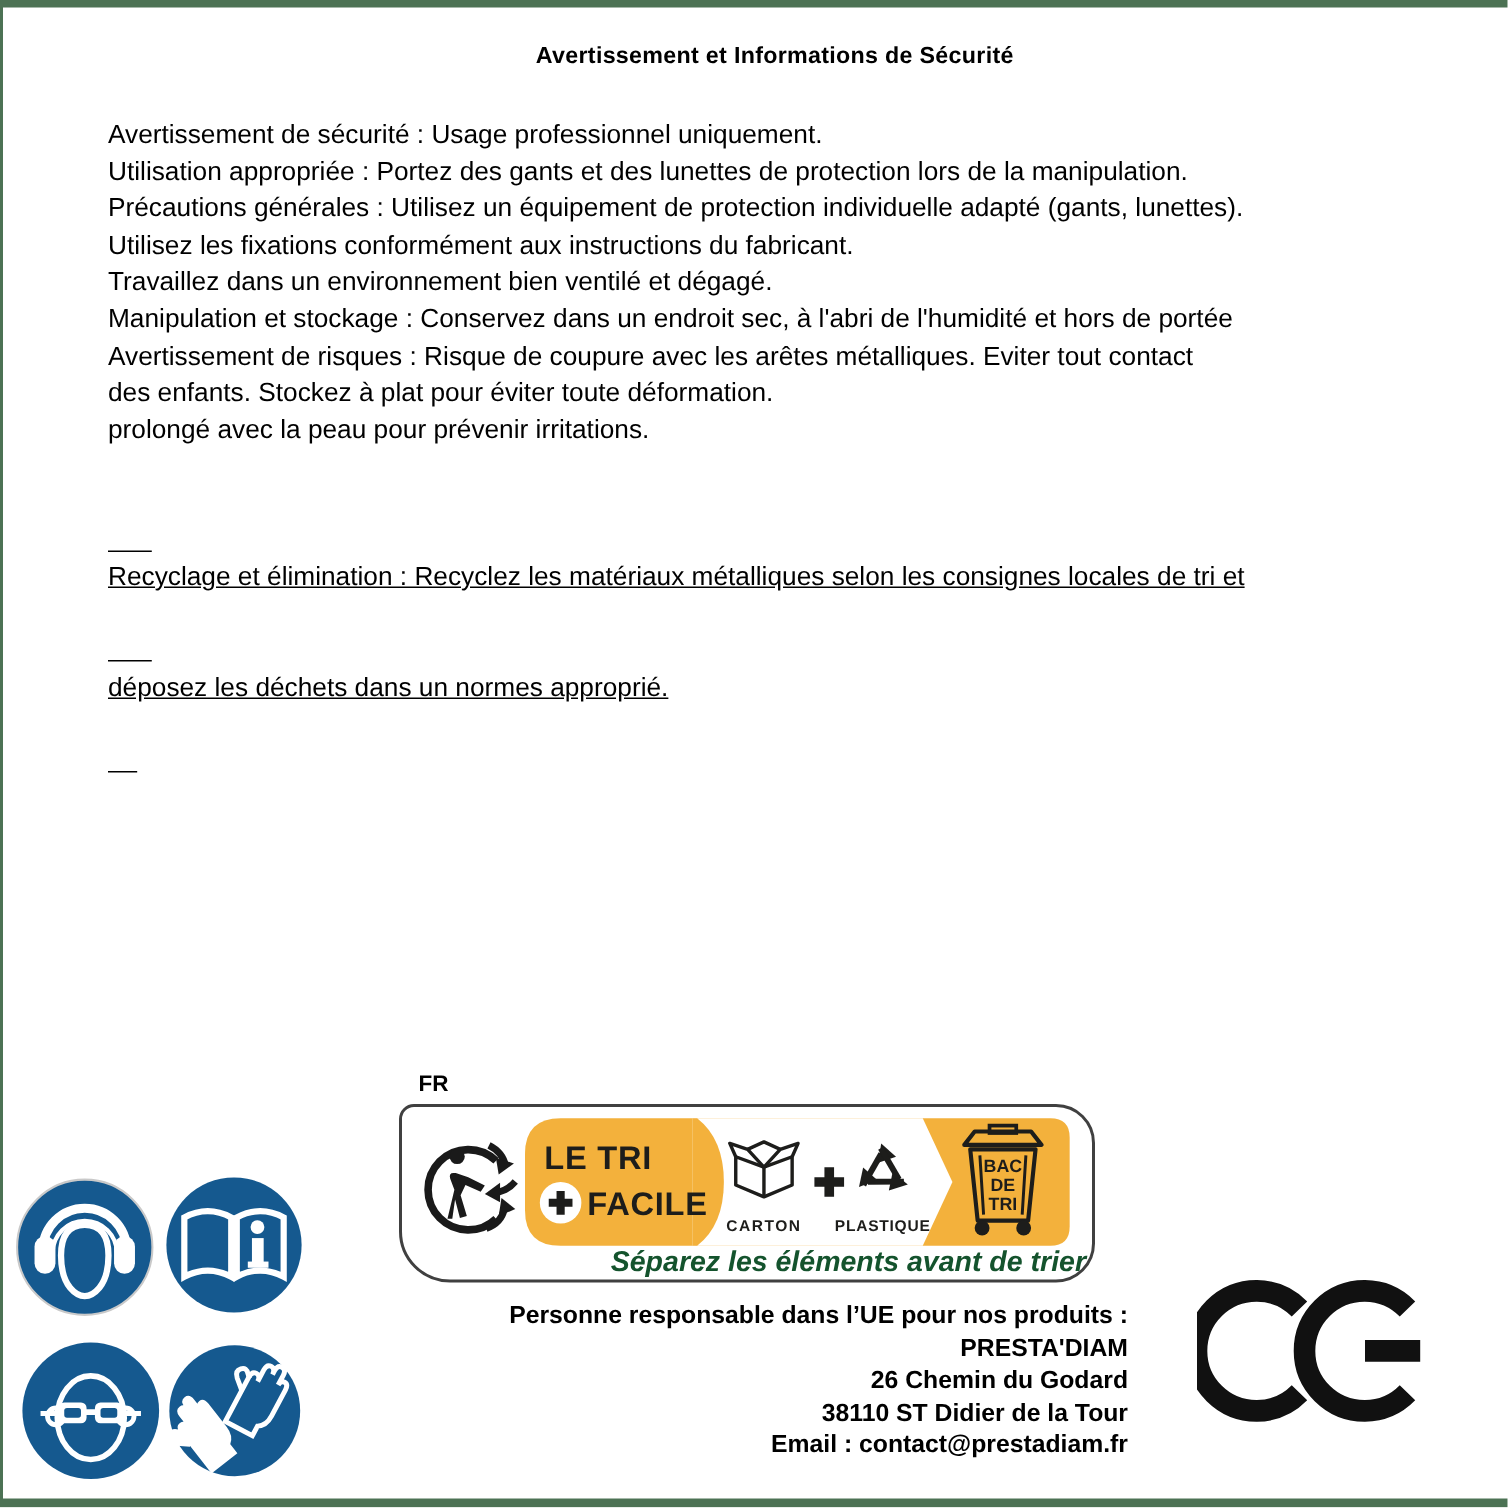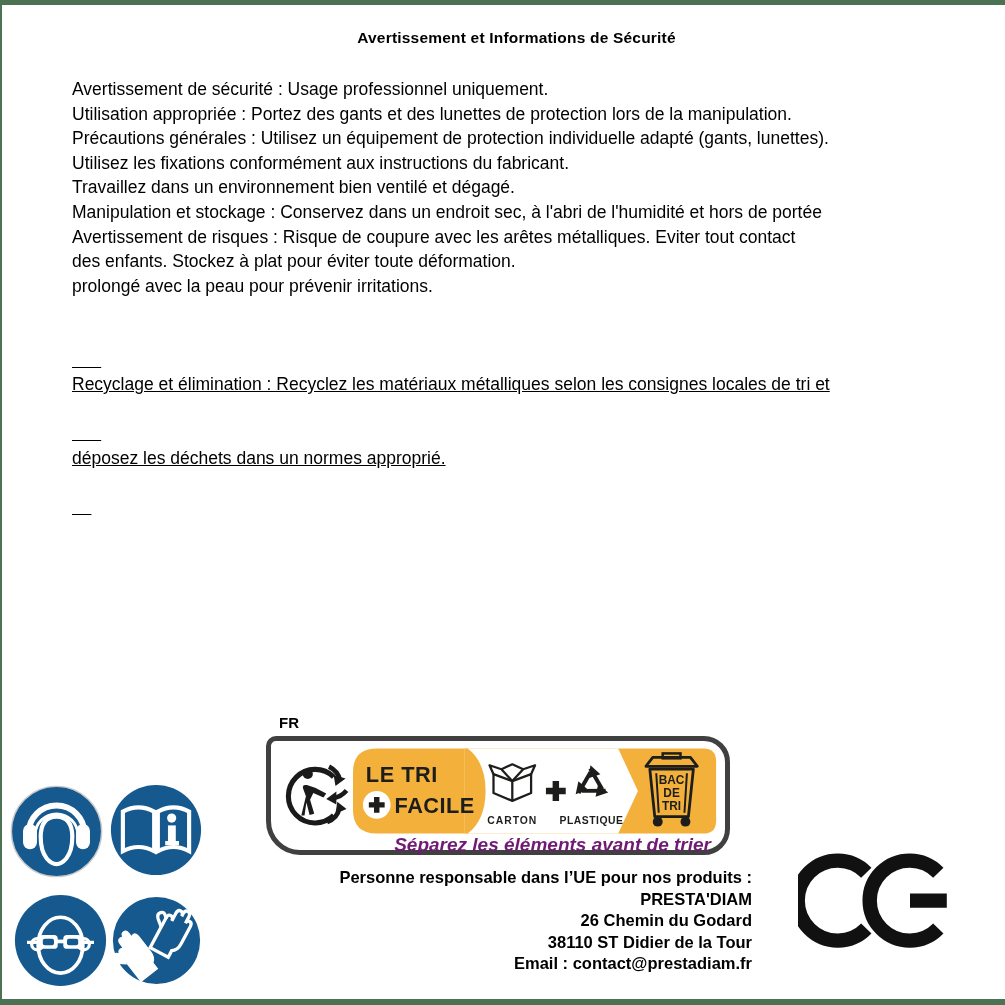--- a/index.html
+++ b/index.html
@@ -21,28 +21,28 @@
     position:absolute;left:72px;top:77px;width:890px;
     font-size:17.5px;line-height:24.6px;
   }
   .bodytext div{white-space:pre;}
   .recycle-par{margin-top:24.6px;text-decoration:underline;}
   .fr-code{
     position:absolute;left:267px;top:714px;font-size:15px;font-weight:700;margin-left:12px;
   }
   .infotri{
     position:absolute;left:266px;top:736px;width:464px;height:119px;
-    background:#fff;border:5px solid #404040;
+    background:#fff;border:2px solid #404040;
     border-radius:10px 26px 26px 34px;box-sizing:border-box;
   }
   .triman{position:absolute;left:10px;top:4px;}
   .band{position:absolute;left:82px;top:7px;}
   .tagline{
-    position:absolute;right:14px;top:93px;
-    font-size:19px;font-weight:700;font-style:italic;color:#701a75;white-space:pre;
+    position:absolute;right:4px;top:93px;
+    font-size:19px;font-weight:700;font-style:italic;color:#14532d;white-space:pre;
   }
   .mand-icon{position:absolute;}
   .responsible{
     position:absolute;left:252px;top:867px;width:500px;text-align:right;
     font-size:16.5px;font-weight:700;line-height:21.6px;
   }
   .ce{position:absolute;left:798px;top:845px;}
   svg text{font-family:"Liberation Sans",sans-serif;}
 </style>
 </head>

